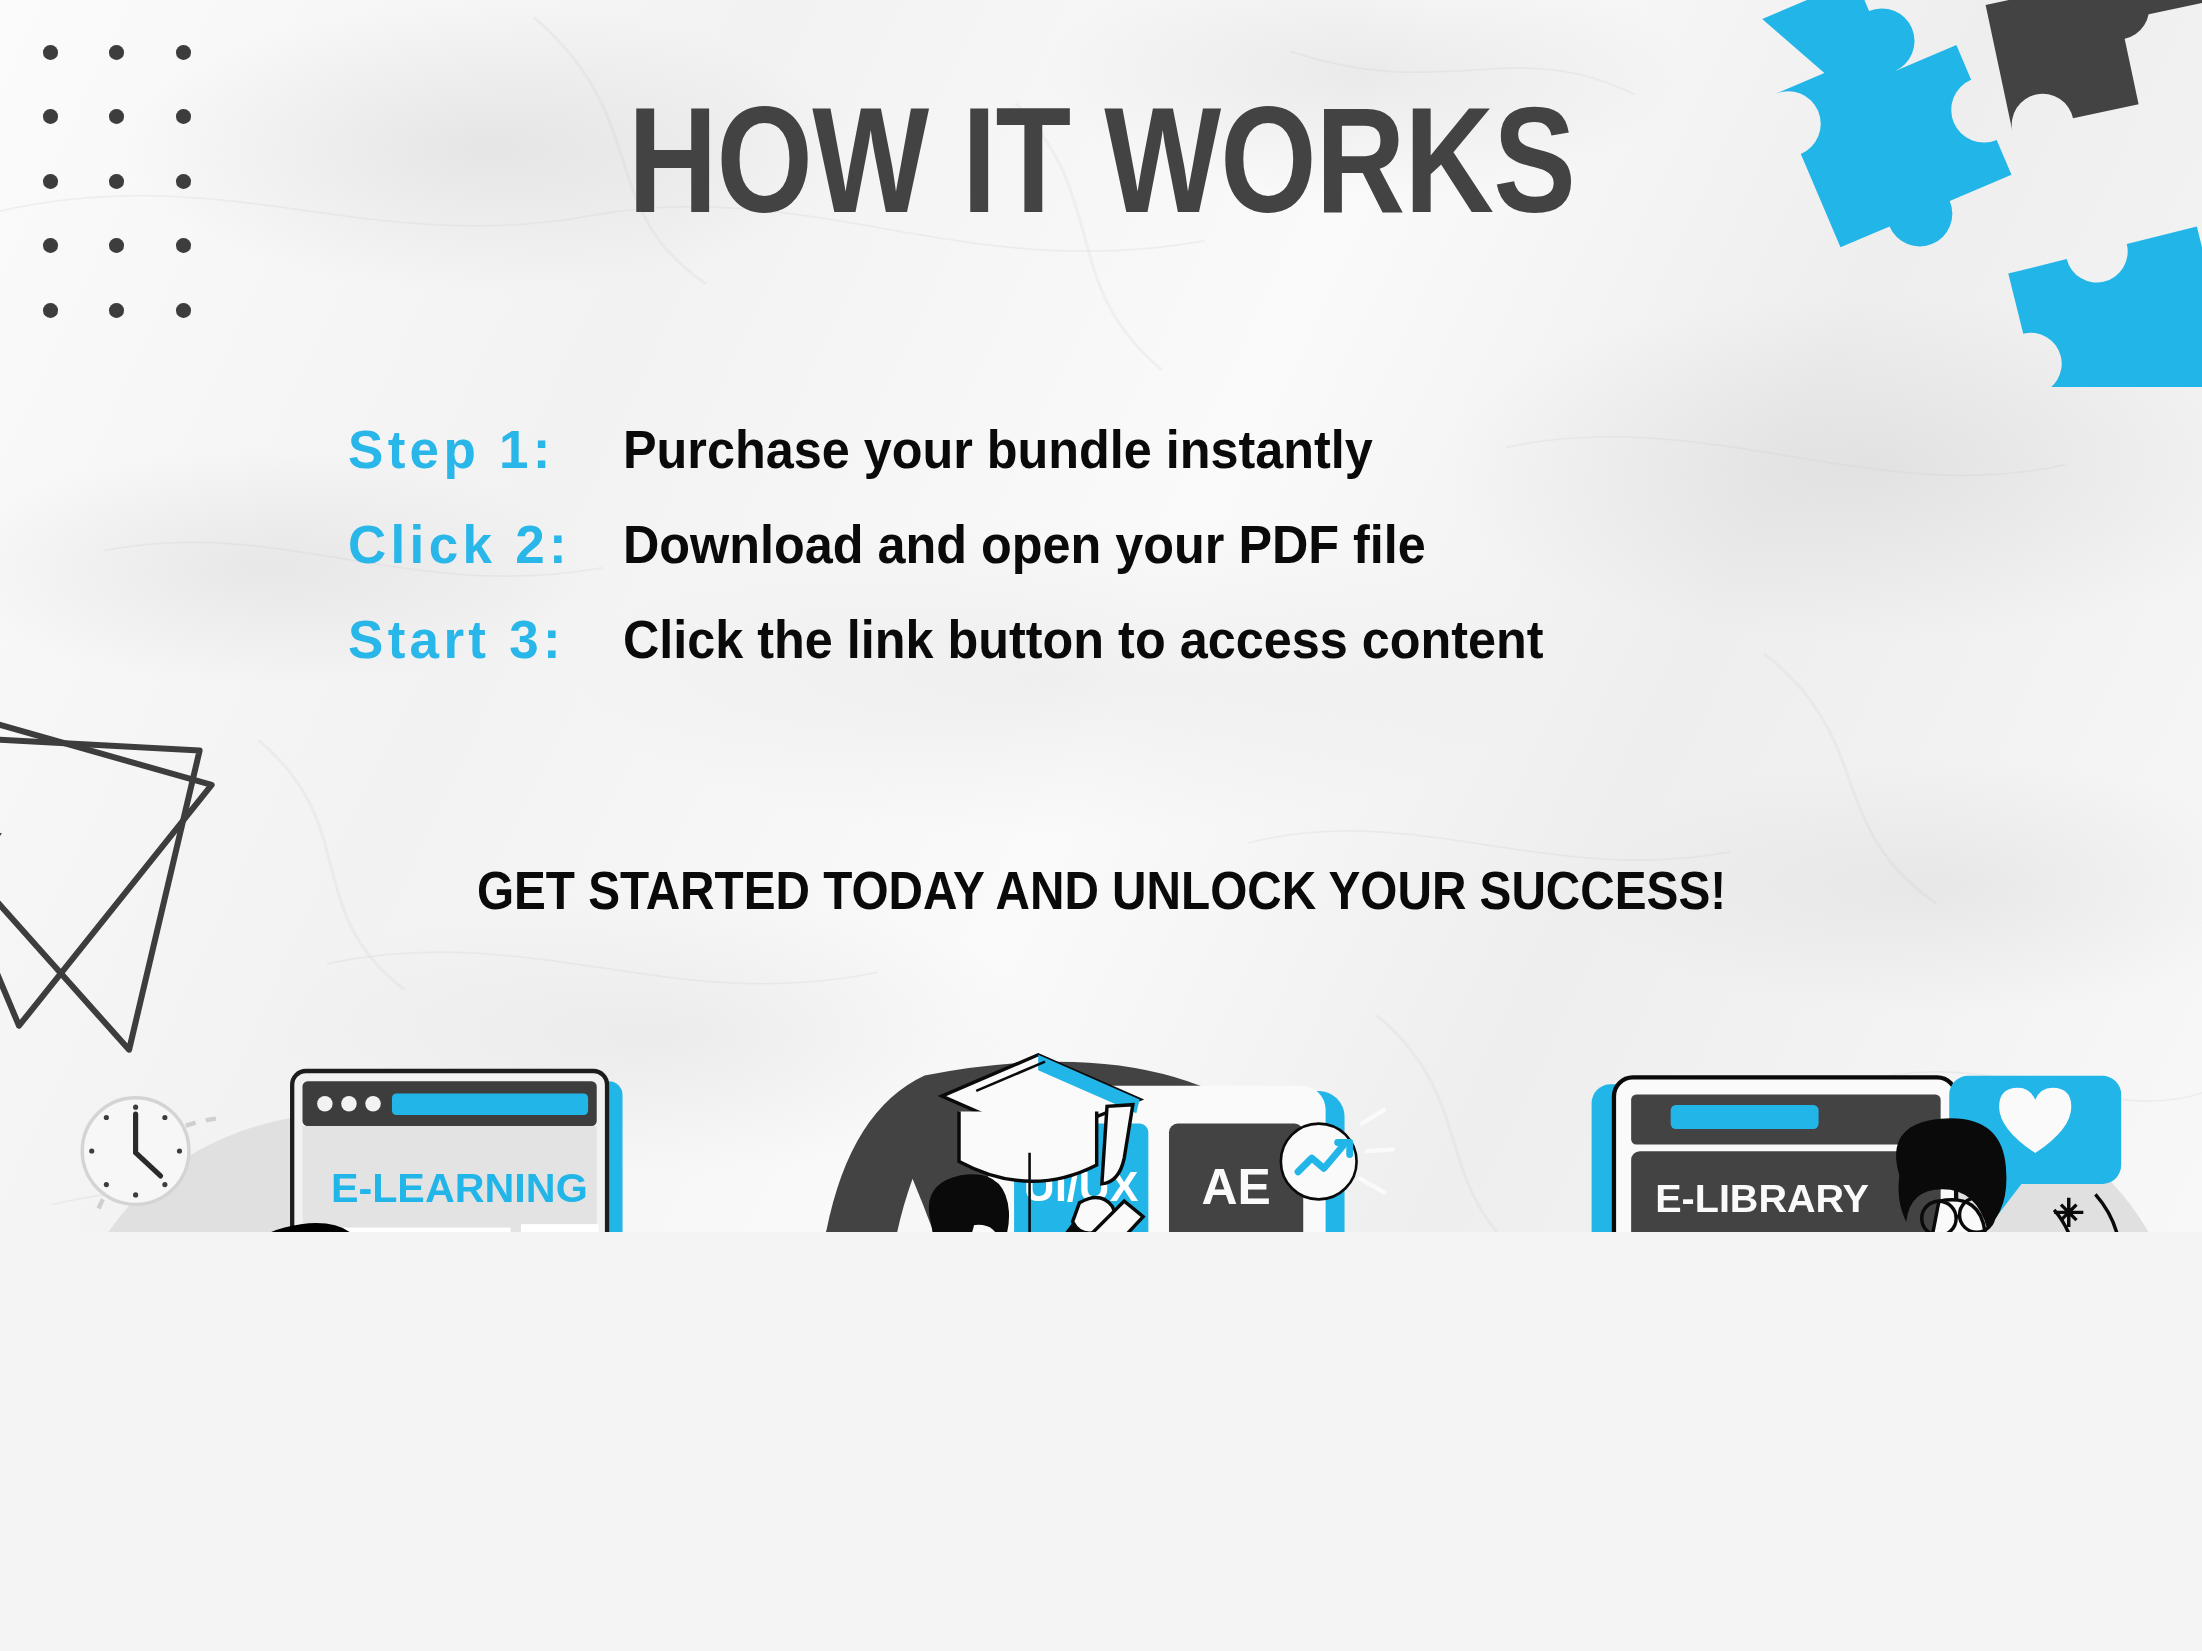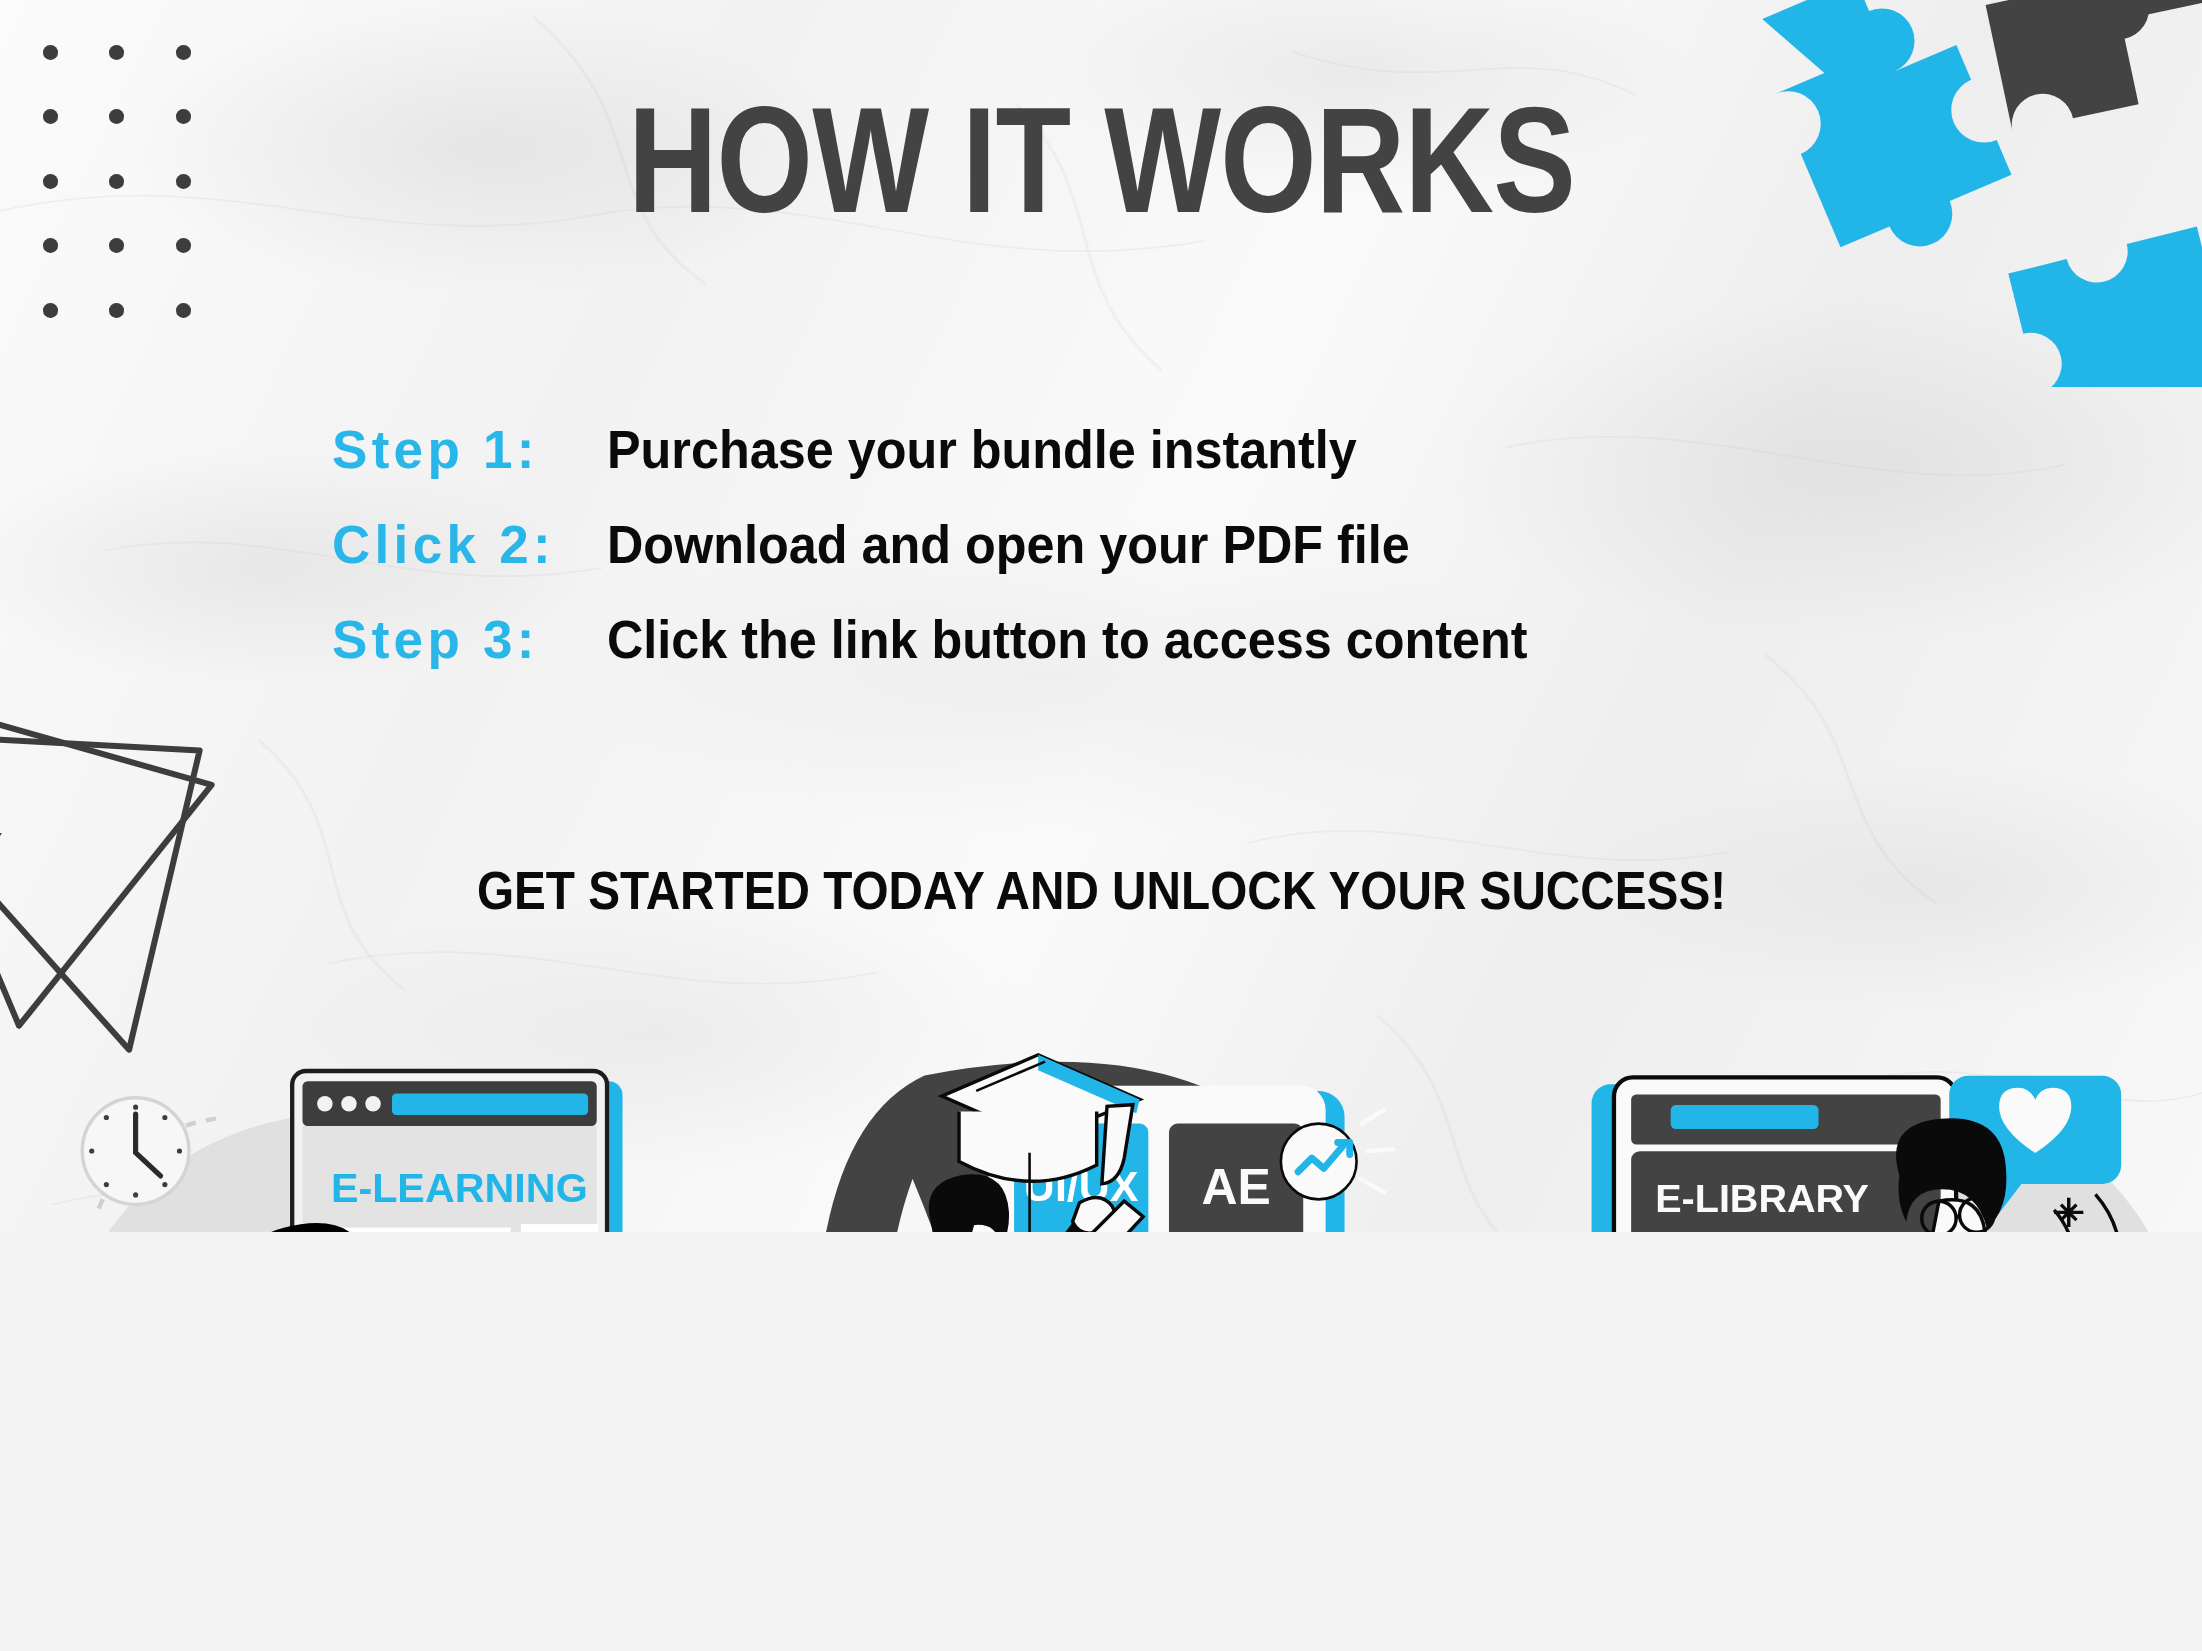--- a/index.html
+++ b/index.html
@@ -33,21 +33,21 @@
   .title{
     position:absolute;left:0;right:0;top:84px;text-align:center;
     font-family:"Liberation Sans Narrow","Liberation Sans",sans-serif;
     font-weight:bold;font-size:151px;line-height:1;
     letter-spacing:-0.9px;color:#434343;
     transform:scaleX(.82);transform-origin:50% 50%;
     white-space:nowrap;
   }
 
   
-  .steps{position:absolute;left:332px;top:419px;}
+  .steps{position:absolute;left:348px;top:419px;}
   .step-row{display:flex;align-items:baseline;height:95px;}
   .step-label{
     color:#29b6e8;font-weight:bold;font-size:53px;letter-spacing:4.3px;
     font-family:"Liberation Sans",sans-serif;
     width:275px;flex:0 0 275px;
   }
   .step-text{
     color:#0a0a0a;font-weight:bold;font-size:53px;
     font-family:"Liberation Sans Narrow","Liberation Sans",sans-serif;
     transform:scaleX(.95);transform-origin:0 50%;white-space:nowrap;
@@ -137,21 +137,21 @@
   <div class="steps">
     <div class="step-row">
       <span class="step-label">Step 1:</span>
       <span class="step-text">Purchase your bundle instantly</span>
     </div>
     <div class="step-row">
       <span class="step-label">Click 2:</span>
       <span class="step-text">Download and open your PDF file</span>
     </div>
     <div class="step-row">
-      <span class="step-label">Step 3:</span>
+      <span class="step-label">Start 3:</span>
       <span class="step-text">Click the link button to access content</span>
     </div>
   </div>
 
   <div class="cta">GET STARTED TODAY AND UNLOCK YOUR SUCCESS!</div>
 
   <svg class="deco-svg" style="left:0;top:1463px" width="2203" height="189" viewBox="0 0 2560 220">
     <path fill="#22b5e8" d="M0,112 C180,100 300,142 470,146 C680,152 800,92 1010,96
       C1210,100 1290,150 1500,152 C1720,154 1830,92 2050,96 C2250,100 2380,148 2560,140 L2560,220 L0,220 Z"></path>
   </svg>

